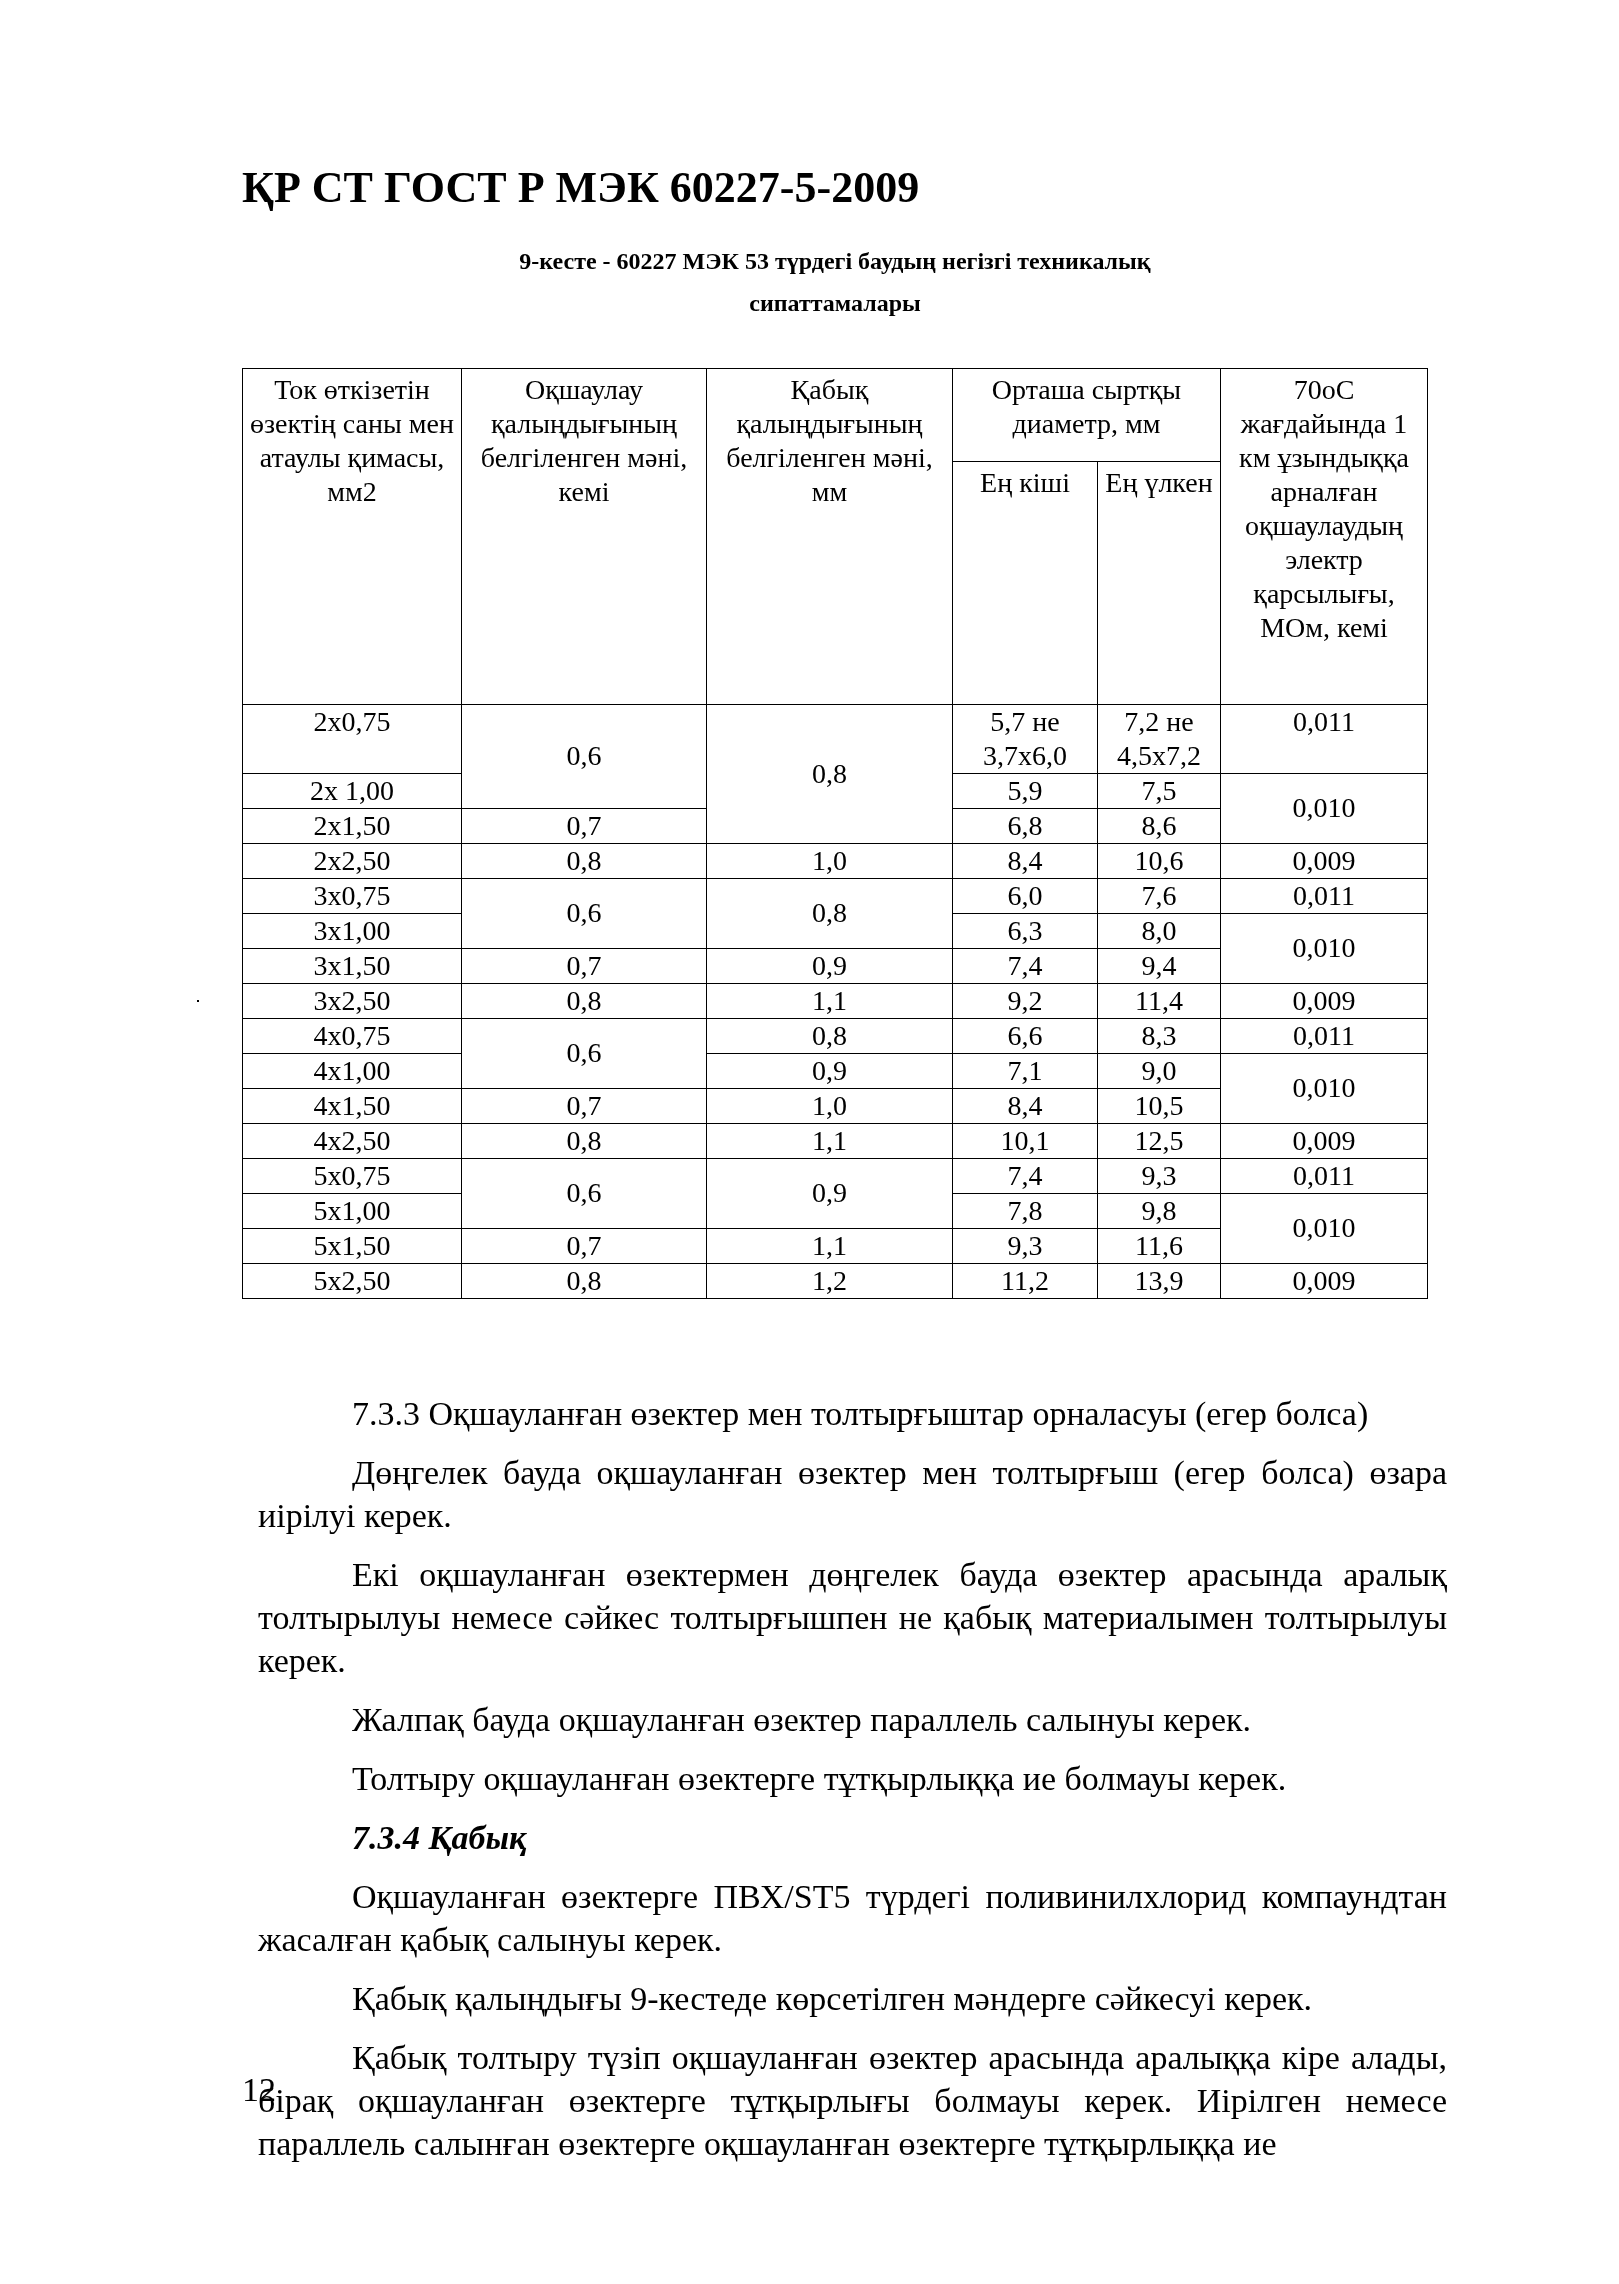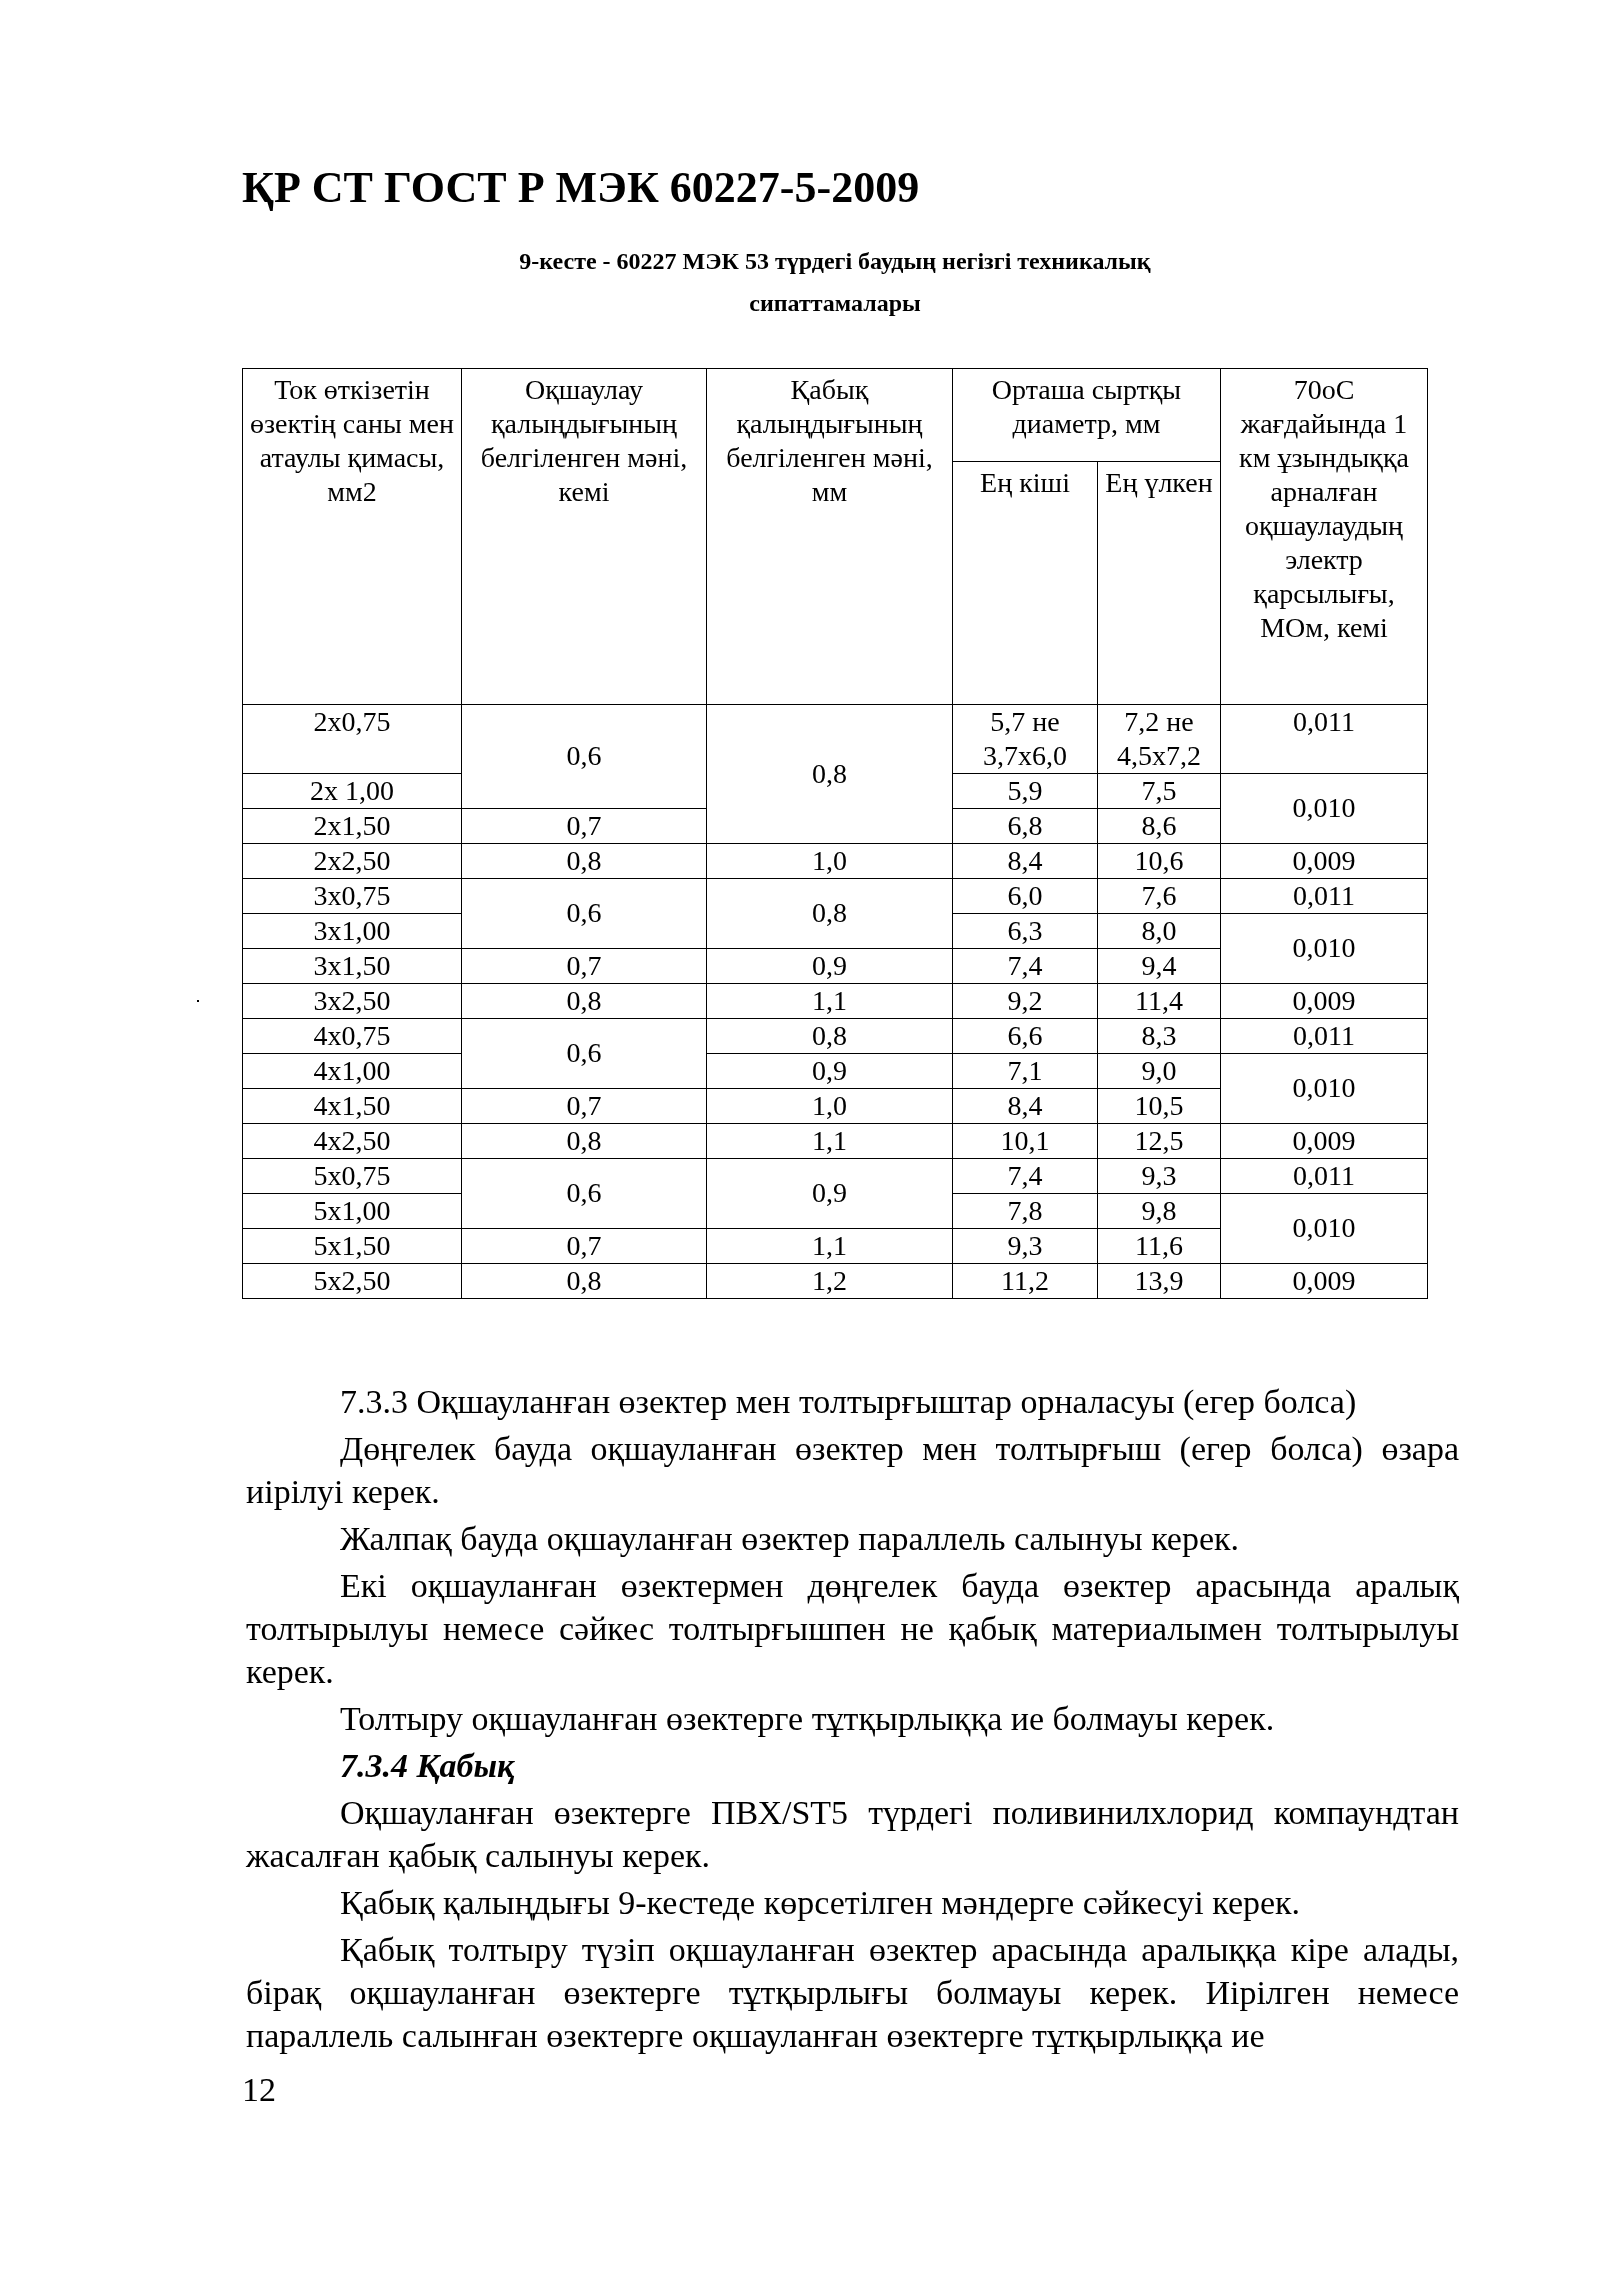--- a/index.html
+++ b/index.html
@@ -27,21 +27,21 @@
   table.spec th { vertical-align: top; padding-top: 3.9px; }
   table.spec td { vertical-align: middle; height: 33px; }
   table.spec td.top { vertical-align: top; }
   table.spec tr.hdr1 th { height: 88px; margin-top: 36px; }
   table.spec tr.hdr2 th { height: 238px; }
   table.spec tr.first td { height: 66px; }
   .body-text {
     position: absolute; left: 242px; width: 1221px; top: 1376px;
     font-size: 34px; line-height: 43px; text-align: justify;
   }
-  .body-text p { margin: 4px; text-indent: 94px; }
+  .body-text p { margin: 16px; text-indent: 94px; }
   .body-text p.heading { font-weight: bold; font-style: italic; }
   .page-num {
     position: absolute; left: 242px; top: 2071px; font-size: 34px;
   }
   .speck { position: absolute; left: 197px; top: 1000px; width: 1.9px; height: 1.9px; background: #000; }
 </style>
 </head>
 <body>
 
 <div class="doc-code">ҚР СТ ГОСТ Р МЭК 60227-5-2009</div>
@@ -193,22 +193,22 @@
     <td>0,009</td>
   </tr>
 </tbody>
   </table>
 
 <div class="speck"></div>
 
 <div class="body-text">
   <p>7.3.3 Оқшауланған өзектер мен толтырғыштар орналасуы (егер болса)</p>
   <p>Дөңгелек бауда оқшауланған өзектер мен толтырғыш (егер болса) өзара иірілуі керек.</p>
+  <p>Екі оқшауланған өзектермен дөңгелек бауда өзектер арасында аралық толтырылуы немесе сәйкес толтырғышпен не қабық материалымен толтырылуы керек.</p>
   <p>Жалпақ бауда оқшауланған өзектер параллель салынуы керек.</p>
-  <p>Екі оқшауланған өзектермен дөңгелек бауда өзектер арасында аралық толтырылуы немесе сәйкес толтырғышпен не қабық материалымен толтырылуы керек.</p>
   <p>Толтыру оқшауланған өзектерге тұтқырлыққа ие болмауы керек.</p>
   <p class="heading">7.3.4 Қабық</p>
   <p>Оқшауланған өзектерге ПВХ/ST5 түрдегі поливинилхлорид компаундтан жасалған қабық салынуы керек.</p>
   <p>Қабық қалыңдығы 9-кестеде көрсетілген мәндерге сәйкесуі керек.</p>
   <p>Қабық толтыру түзіп оқшауланған өзектер арасында аралыққа кіре алады, бірақ оқшауланған өзектерге тұтқырлығы болмауы керек. Иірілген немесе параллель салынған өзектерге оқшауланған өзектерге тұтқырлыққа ие</p>
 </div>
 
 <div class="page-num">12</div>
 
 

